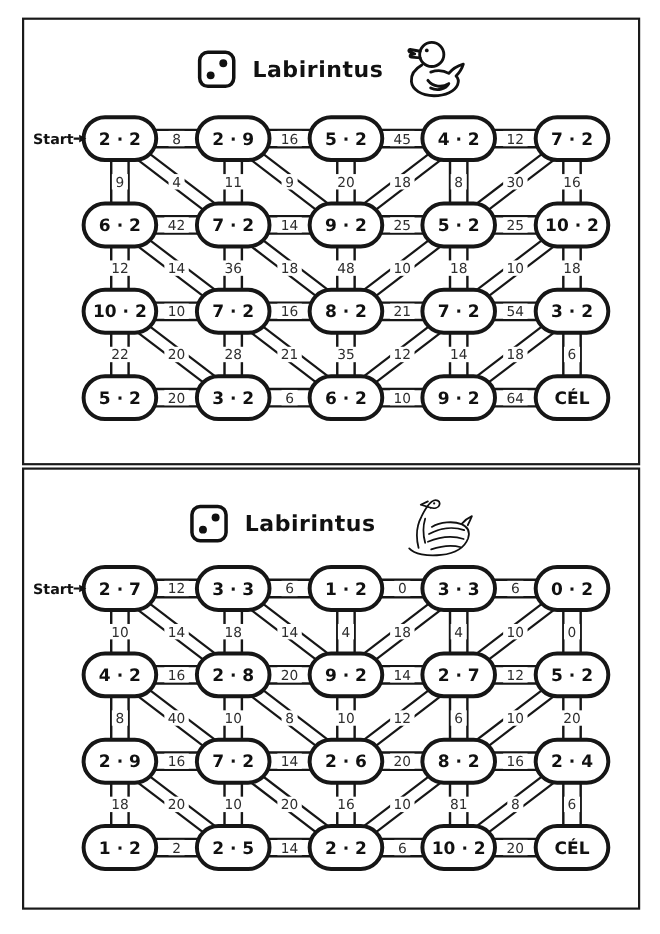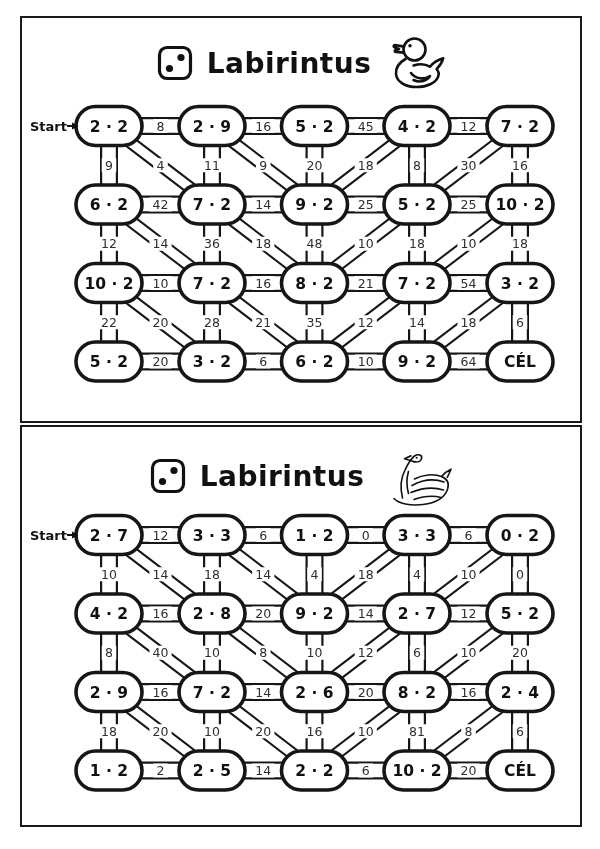--- a/index.html
+++ b/index.html
@@ -1,21 +1,21 @@
 <!DOCTYPE html>
 <html><head>
 <meta charset="utf-8">
 <style>
   html,body{margin:0;padding:0;background:#ffffff;}
   body{position:relative;width:600px;height:849px;font-family:"DejaVu Sans",sans-serif;overflow:hidden;}
   .panel{position:absolute;left:20px;width:558px;border:2px solid #1a1a1a;background:#fff;box-sizing:content-box;}
   .panel-1{top:16px;height:403px;}
   .panel-2{top:425px;height:398px;}
   .header{position:absolute;top:18px;left:0;right:0;display:flex;justify-content:center;align-items:center;gap:14px;}
-  .title{font-size:28px;font-weight:bold;letter-spacing:.5px;color:#111;}
+  .title{font-size:20px;font-weight:bold;letter-spacing:.5px;color:#111;}
   .maze{position:absolute;left:0;top:0;}
   svg text{font-family:"DejaVu Sans",sans-serif;}
   .icon{flex:0 0 auto;}
 </style>
 </head>
 <body>
 
 <div>
 
   <section class="panel panel-1">

